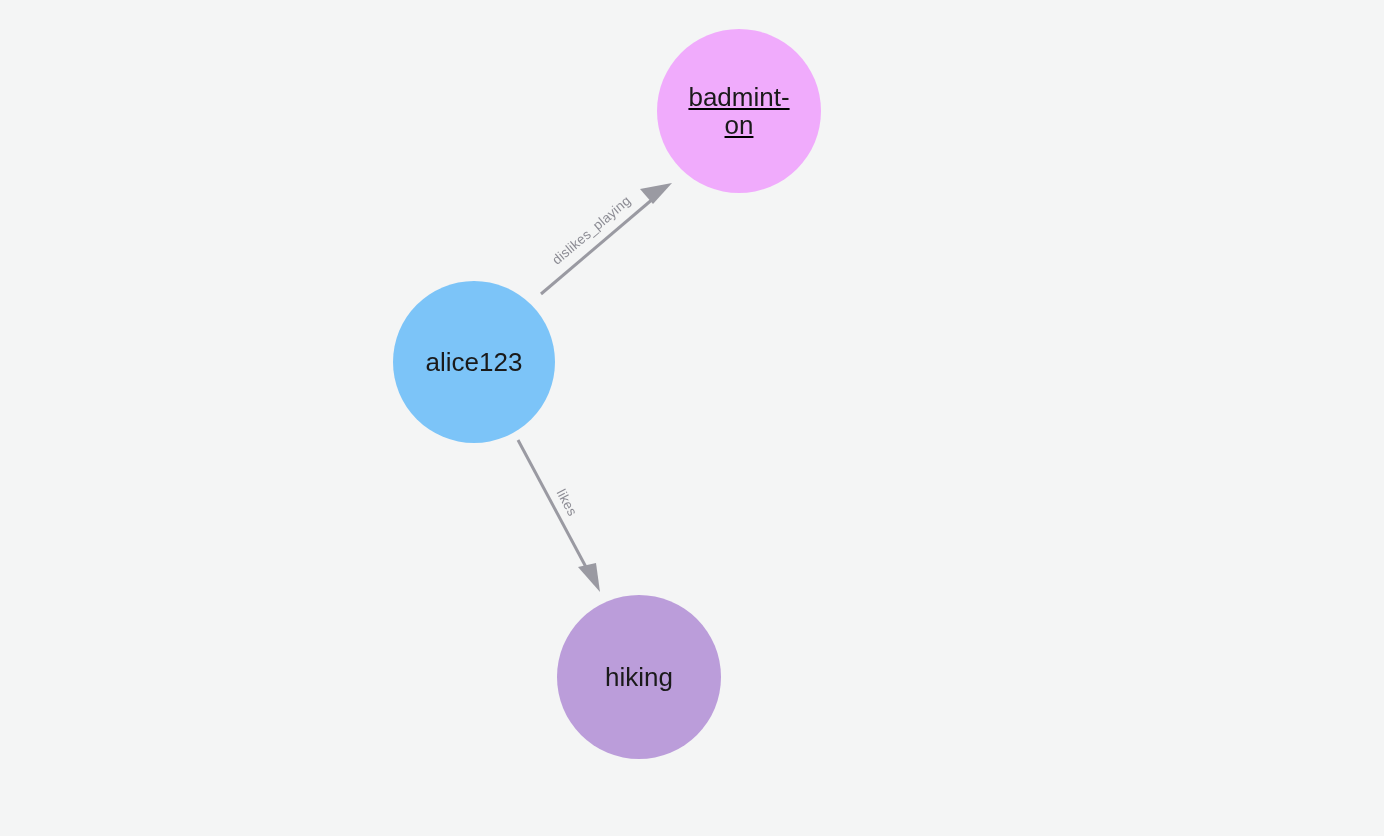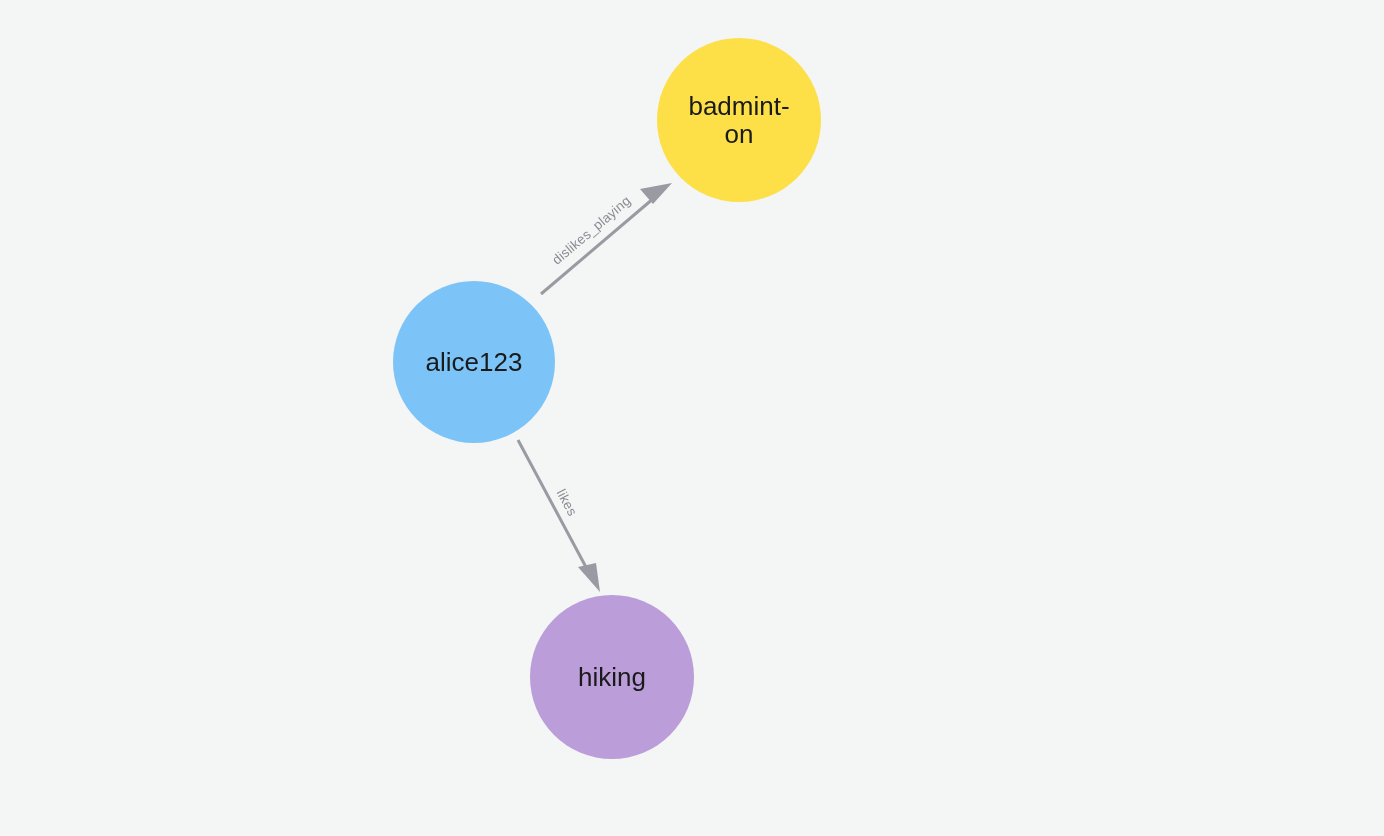--- a/index.html
+++ b/index.html
@@ -75,26 +75,26 @@
       <text class="edge-label-text" x="592" y="231" text-anchor="middle" transform="rotate(-40.3 592 231)">dislikes_playing</text>
     </g>
 
     <g>
       <line class="edge-line" x1="518" y1="440" x2="587" y2="569"></line>
       <polygon class="edge-arrowhead" points="600,592 578,567 596,563"></polygon>
       <text class="edge-label-text" x="566" y="503" text-anchor="middle" transform="rotate(61.6 566 503)">likes</text>
     </g>
   </svg>
 
-  <div class="node-circle" style="left:657px; top:38px; width:164px; height:164px; background:#fde047;">
+  <div class="node-circle" style="left:657px; top:29px; width:164px; height:164px; background:#f0abfc;text-decoration:underline;">
     <span class="node-label">badmint-
 on</span>
   </div>
 
   <div class="node-circle" style="left:393px; top:281px; width:162px; height:162px; background:#7cc4f8;">
     <span class="node-label">alice123</span>
   </div>
 
-  <div class="node-circle" style="left:530px; top:595px; width:164px; height:164px; background:#bb9dda;">
+  <div class="node-circle" style="left:557px; top:595px; width:164px; height:164px; background:#bb9dda;">
     <span class="node-label">hiking</span>
   </div>
 
 </div>
 
 </body></html>

